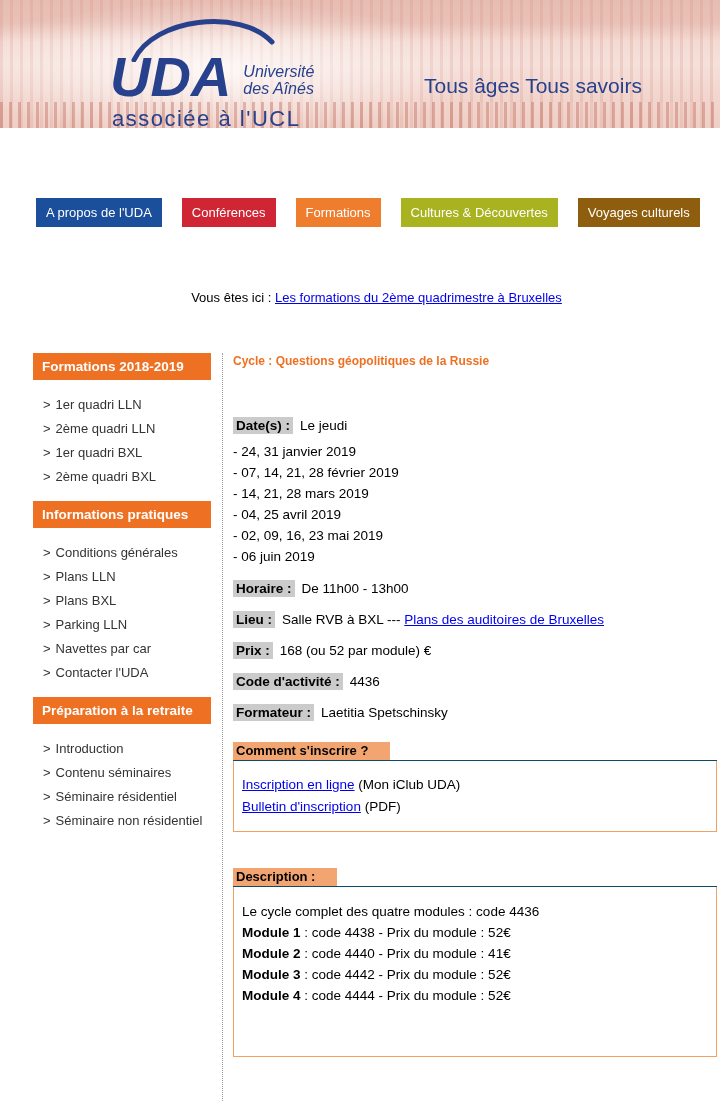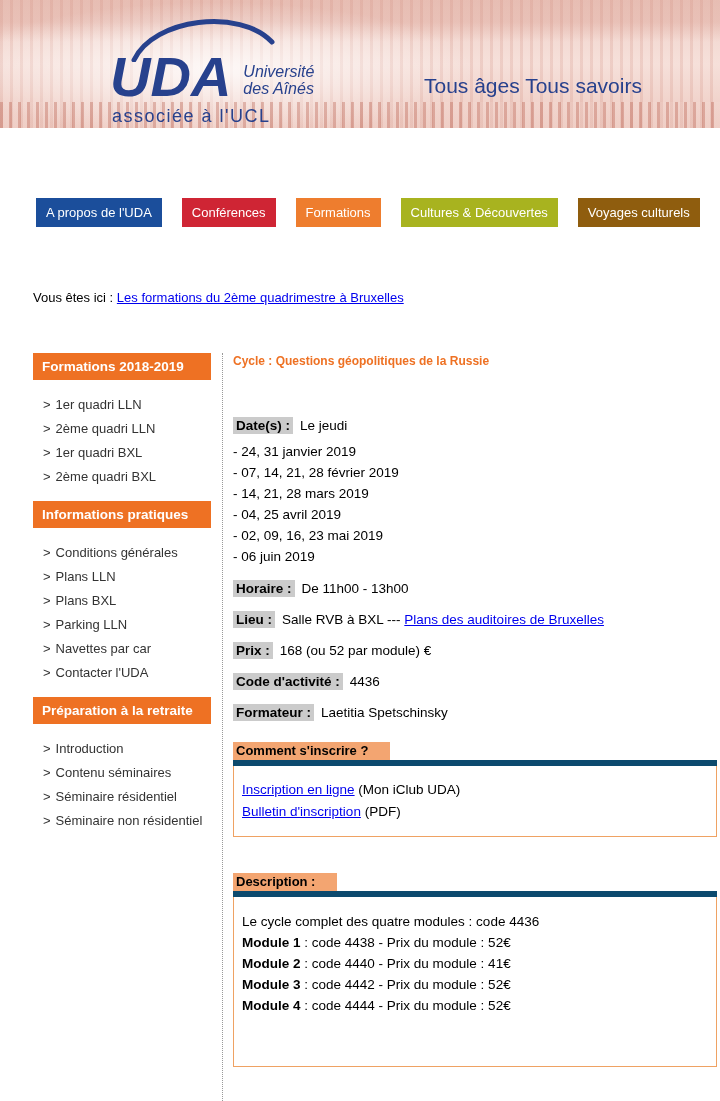--- a/index.html
+++ b/index.html
@@ -20,32 +20,32 @@
   }
   .banner::after {
     content:""; position:absolute; left:0; right:0; bottom:0; height:26px;
     background:repeating-linear-gradient(90deg, rgba(189,104,88,0.40) 0 3px, rgba(246,224,218,0.15) 3px 9px);
   }
   .logo { position:absolute; left:110px; top:0; height:128px; color:#27418d; z-index:2; }
   .logo .arc { position:absolute; left:18px; top:14px; }
   .uda-line { position:absolute; left:0; top:50px; display:flex; align-items:flex-start;font-style:italic; }
   .acronym { font-size:56px; font-weight:bold; line-height:0.96; }
   .uni { margin-left:12px; padding-top:13px; font-size:16px; line-height:17px; }
-  .affil { position:absolute; left:2px; top:106px; font-size:18px; letter-spacing:1.5px; white-space:nowrap;text-align:right; }
+  .affil { position:absolute; left:2px; top:106px; font-size:22px; letter-spacing:1.5px; white-space:nowrap;text-align:right; }
   .tagline { position:absolute; left:424px; top:74px; font-size:21px; color:#27418d; z-index:2; white-space:nowrap; }
 
   
   .navbar { margin-top:70px; padding-left:36px; display:flex; gap:20px; height:29px; overflow:hidden; width:720px; }
   .nav-btn {
     flex:none; color:#fff; font-weight:normal; font-size:13px; line-height:29px;
     padding:0 10px; white-space:nowrap; cursor:pointer;
   }
 
   
-  .breadcrumb { margin:63px 0 0 33px; font-size:13px; }
+  .breadcrumb { margin:63px 0 0 33px; font-size:13px;text-align:center; }
   a.lnk { color:#0000ee; text-decoration:underline; cursor:pointer; }
 
   
   .content { display:flex; margin-top:48px; align-items:stretch; }
   .sidebar { width:178px; margin-left:33px; flex:none; }
   .divider { border-left:1px dotted #999; margin-left:11px; flex:none; min-height:750px; }
   .main { margin-left:10px; width:484px; flex:none; font-size:13.5px; }
 
   
   .side-section { margin-bottom:12px; }
@@ -61,21 +61,21 @@
   h1.page-title { font-size:12px; font-weight:bold; color:#ee7123; margin:2px 0 0 0; line-height:1.1; }
   .lbl { background:#cbcbcb; font-weight:bold; padding:1px 3px; margin-right:7px; }
   .dates-block { margin-top:50px; }
   .dates-list { margin:8px 0 0 0; padding:0; list-style:none; }
   .dates-list li { line-height:21px; }
   .field { margin-top:13px; line-height:18px; }
   .field .val { }
 
   .section { margin-top:20px; }
   .section.desc { margin-top:36px; }
-  .section-title { border-bottom:6px solid #0c4a6e; }
+  .section-title { border-bottom:1px solid #0c4a6e; }
   .section-title span {
     display:inline-block; background:#f3a571; font-weight:bold; font-size:13px;
     padding:1px 22px 2px 3px;
   }
   .section-body { border:1px solid #efa263; border-top:none; }
   .inscr-body { padding:13px 8px; }
   .inscr-body .line { line-height:22px; }
   .desc-body { padding:14px 8px; min-height:170px; }
   .desc-body .line { line-height:21px; }
   .desc-body .intro { margin-bottom:0; }

